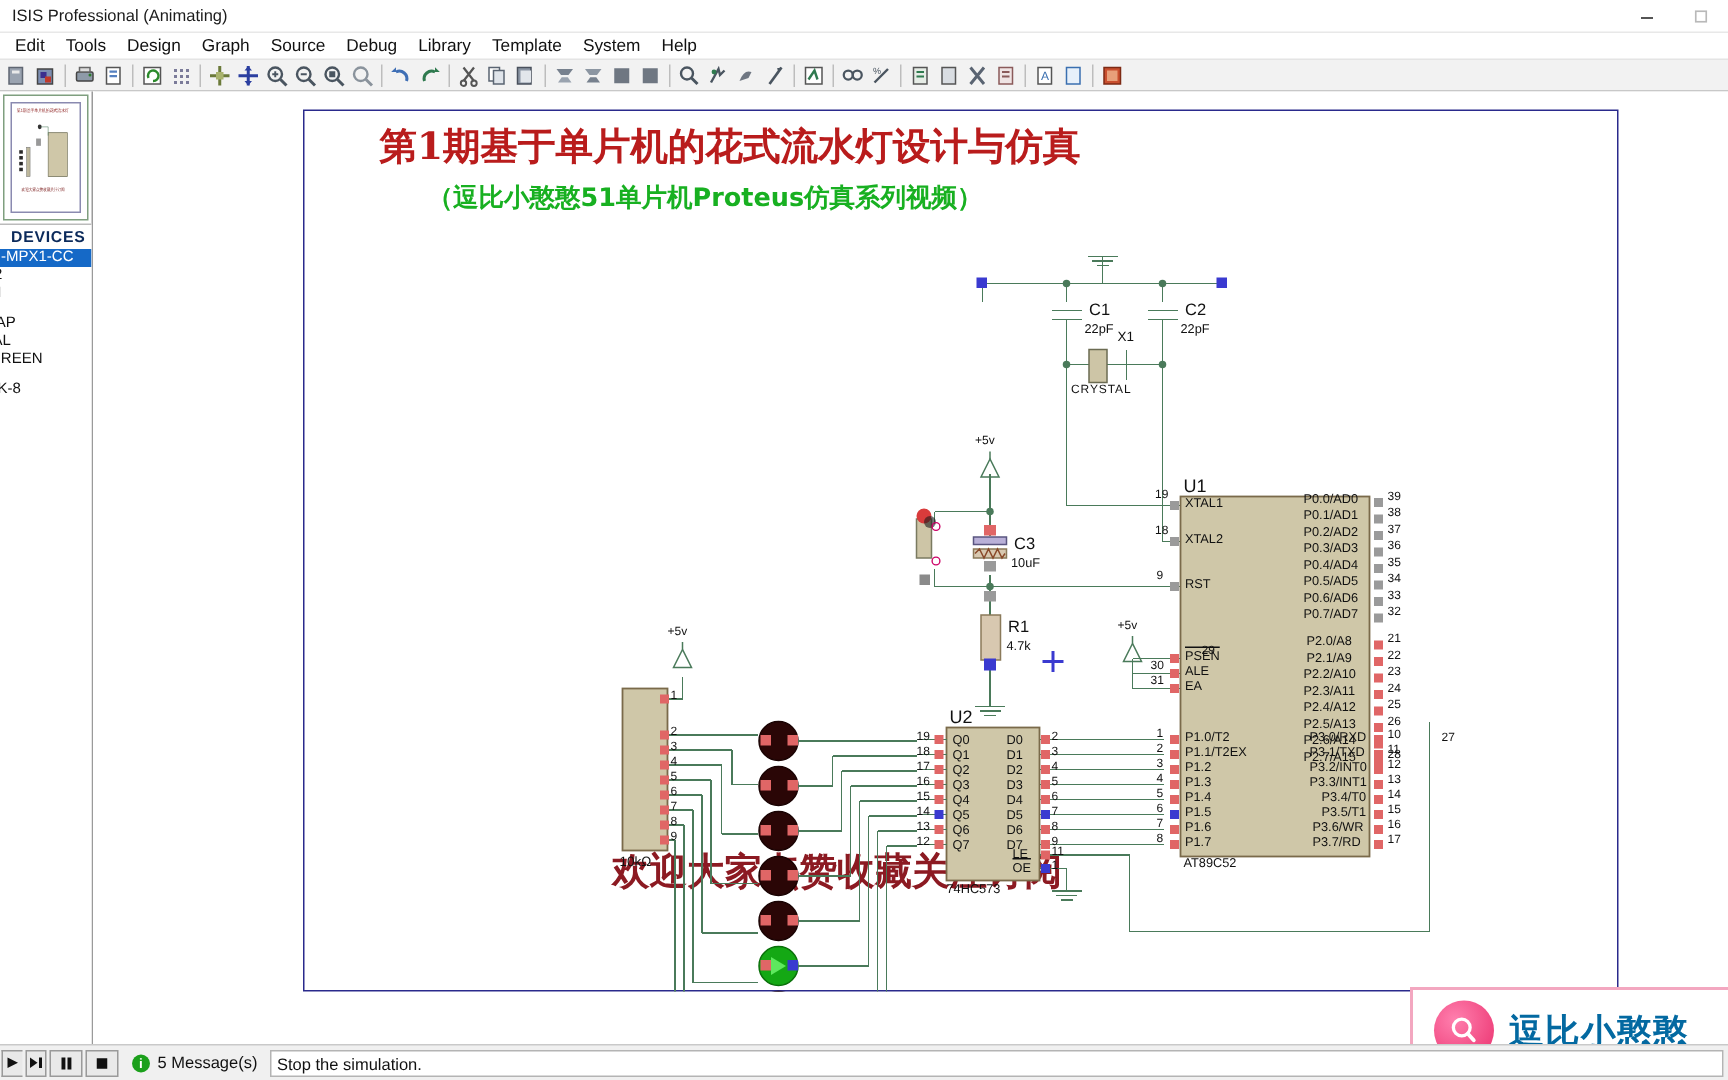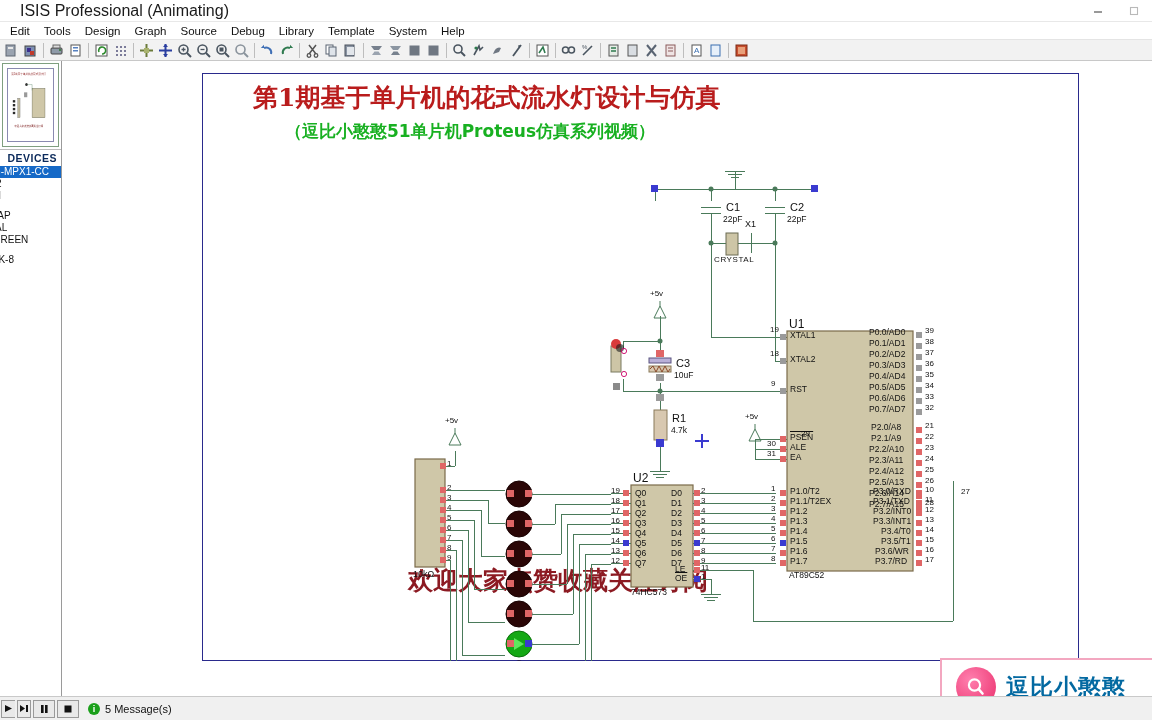--- a/index.html
+++ b/index.html
@@ -7,21 +7,21 @@
   body {
     width:1152px; height:720px; overflow:hidden;
     font-family:"Liberation Sans","DejaVu Sans",sans-serif;
     background:#f0f0f0; position:relative;
   }
   
   #titlebar{
     height:22px; background:#ffffff; position:relative;
     display:flex; align-items:center; border-bottom:1px solid #e8e8e8;
   }
-  #titlebar .ttl{ font-size:16px; color:#1b1b1b; padding-left:20px; }
+  #titlebar .ttl{ font-size:11px; color:#1b1b1b; padding-left:8px; }
   #winbtns{ position:absolute; right:0; top:0; height:22px; display:flex; }
   #winbtns div{ width:36px; height:22px; display:flex; align-items:center; justify-content:center;
     font-size:11px; color:#333; }
   
   #menubar{
     height:18px; background:#ffffff; display:flex; align-items:center;
     padding-left:3px; border-bottom:1px solid #e4e4e4;
   }
   #menubar span{ font-size:11.5px; color:#111; padding:0 7px; line-height:18px; cursor:default;}
   
@@ -911,13 +911,14 @@
   </div>
   <div class="trbtn">
     <svg width="10" height="10">
         <rect x="1.5" y="1.5" width="7" height="7" fill="#111"></rect>
       </svg>
   </div>
   <div id="msgbox">
     <span class="infodot">i</span>
     <span id="msgtext">5 Message(s)</span>
   </div>
+  <div id="statustext">Stop the simulation.</div>
 </div>
 
 </body></html>

